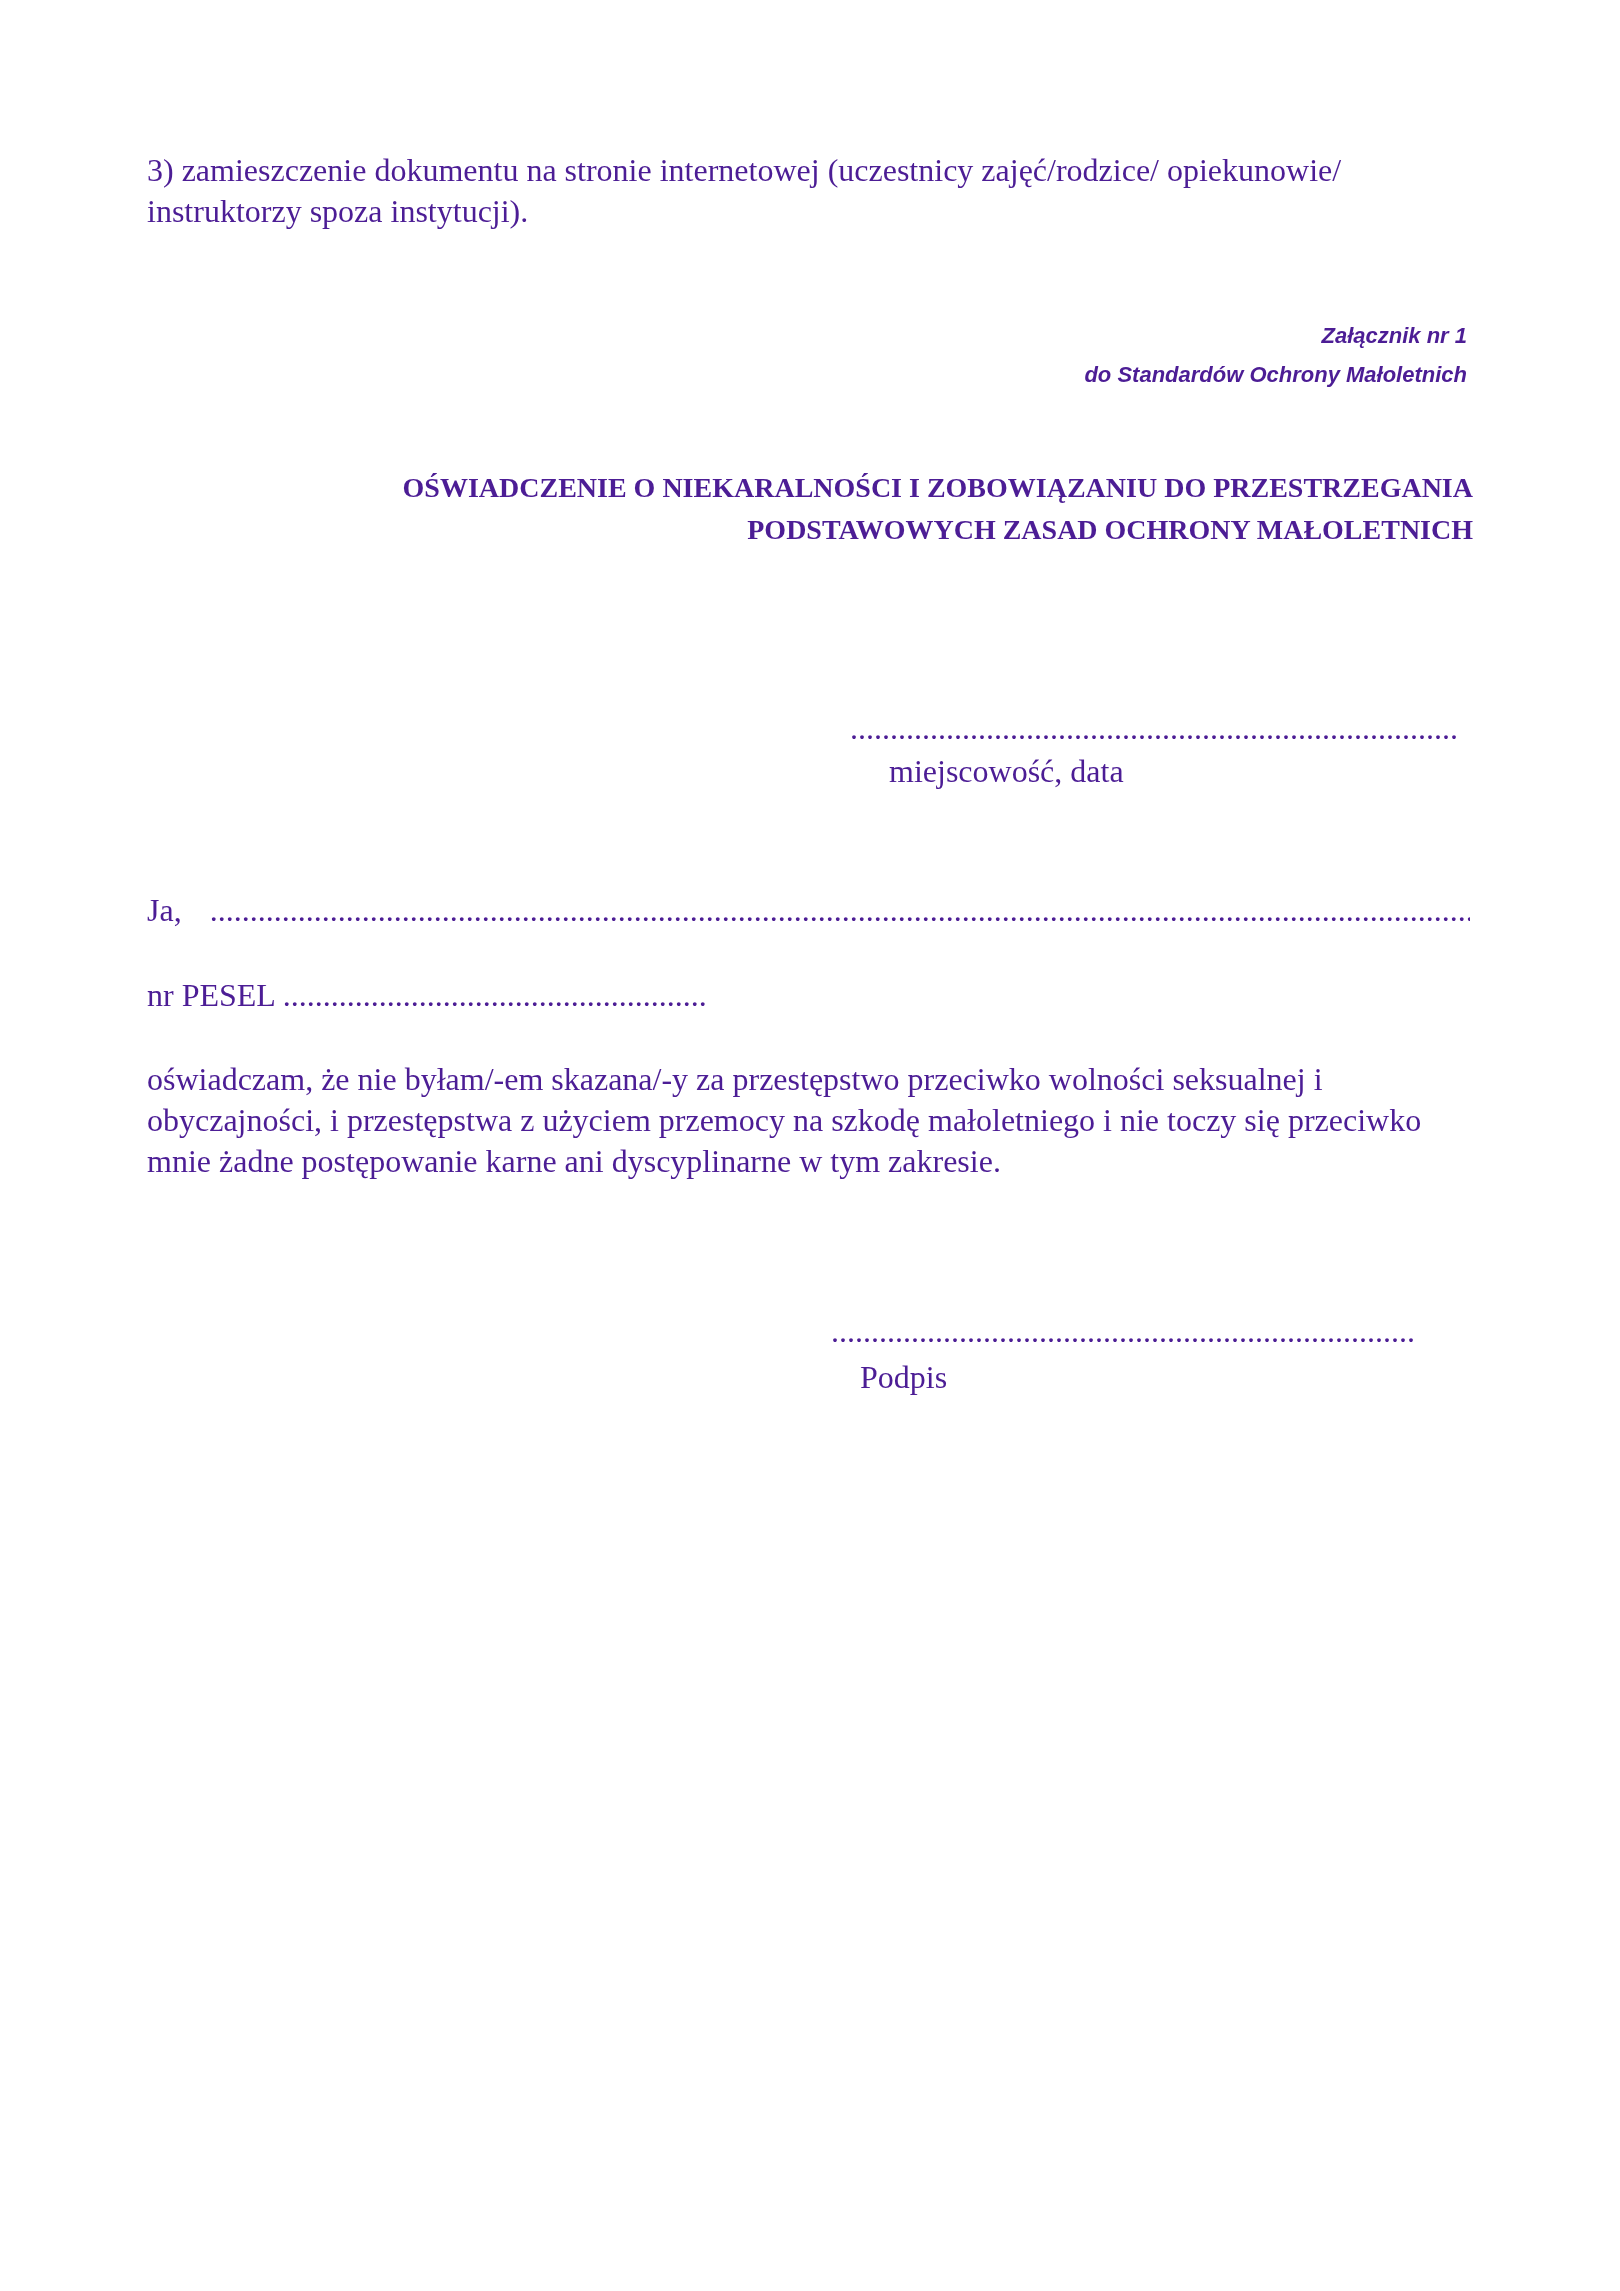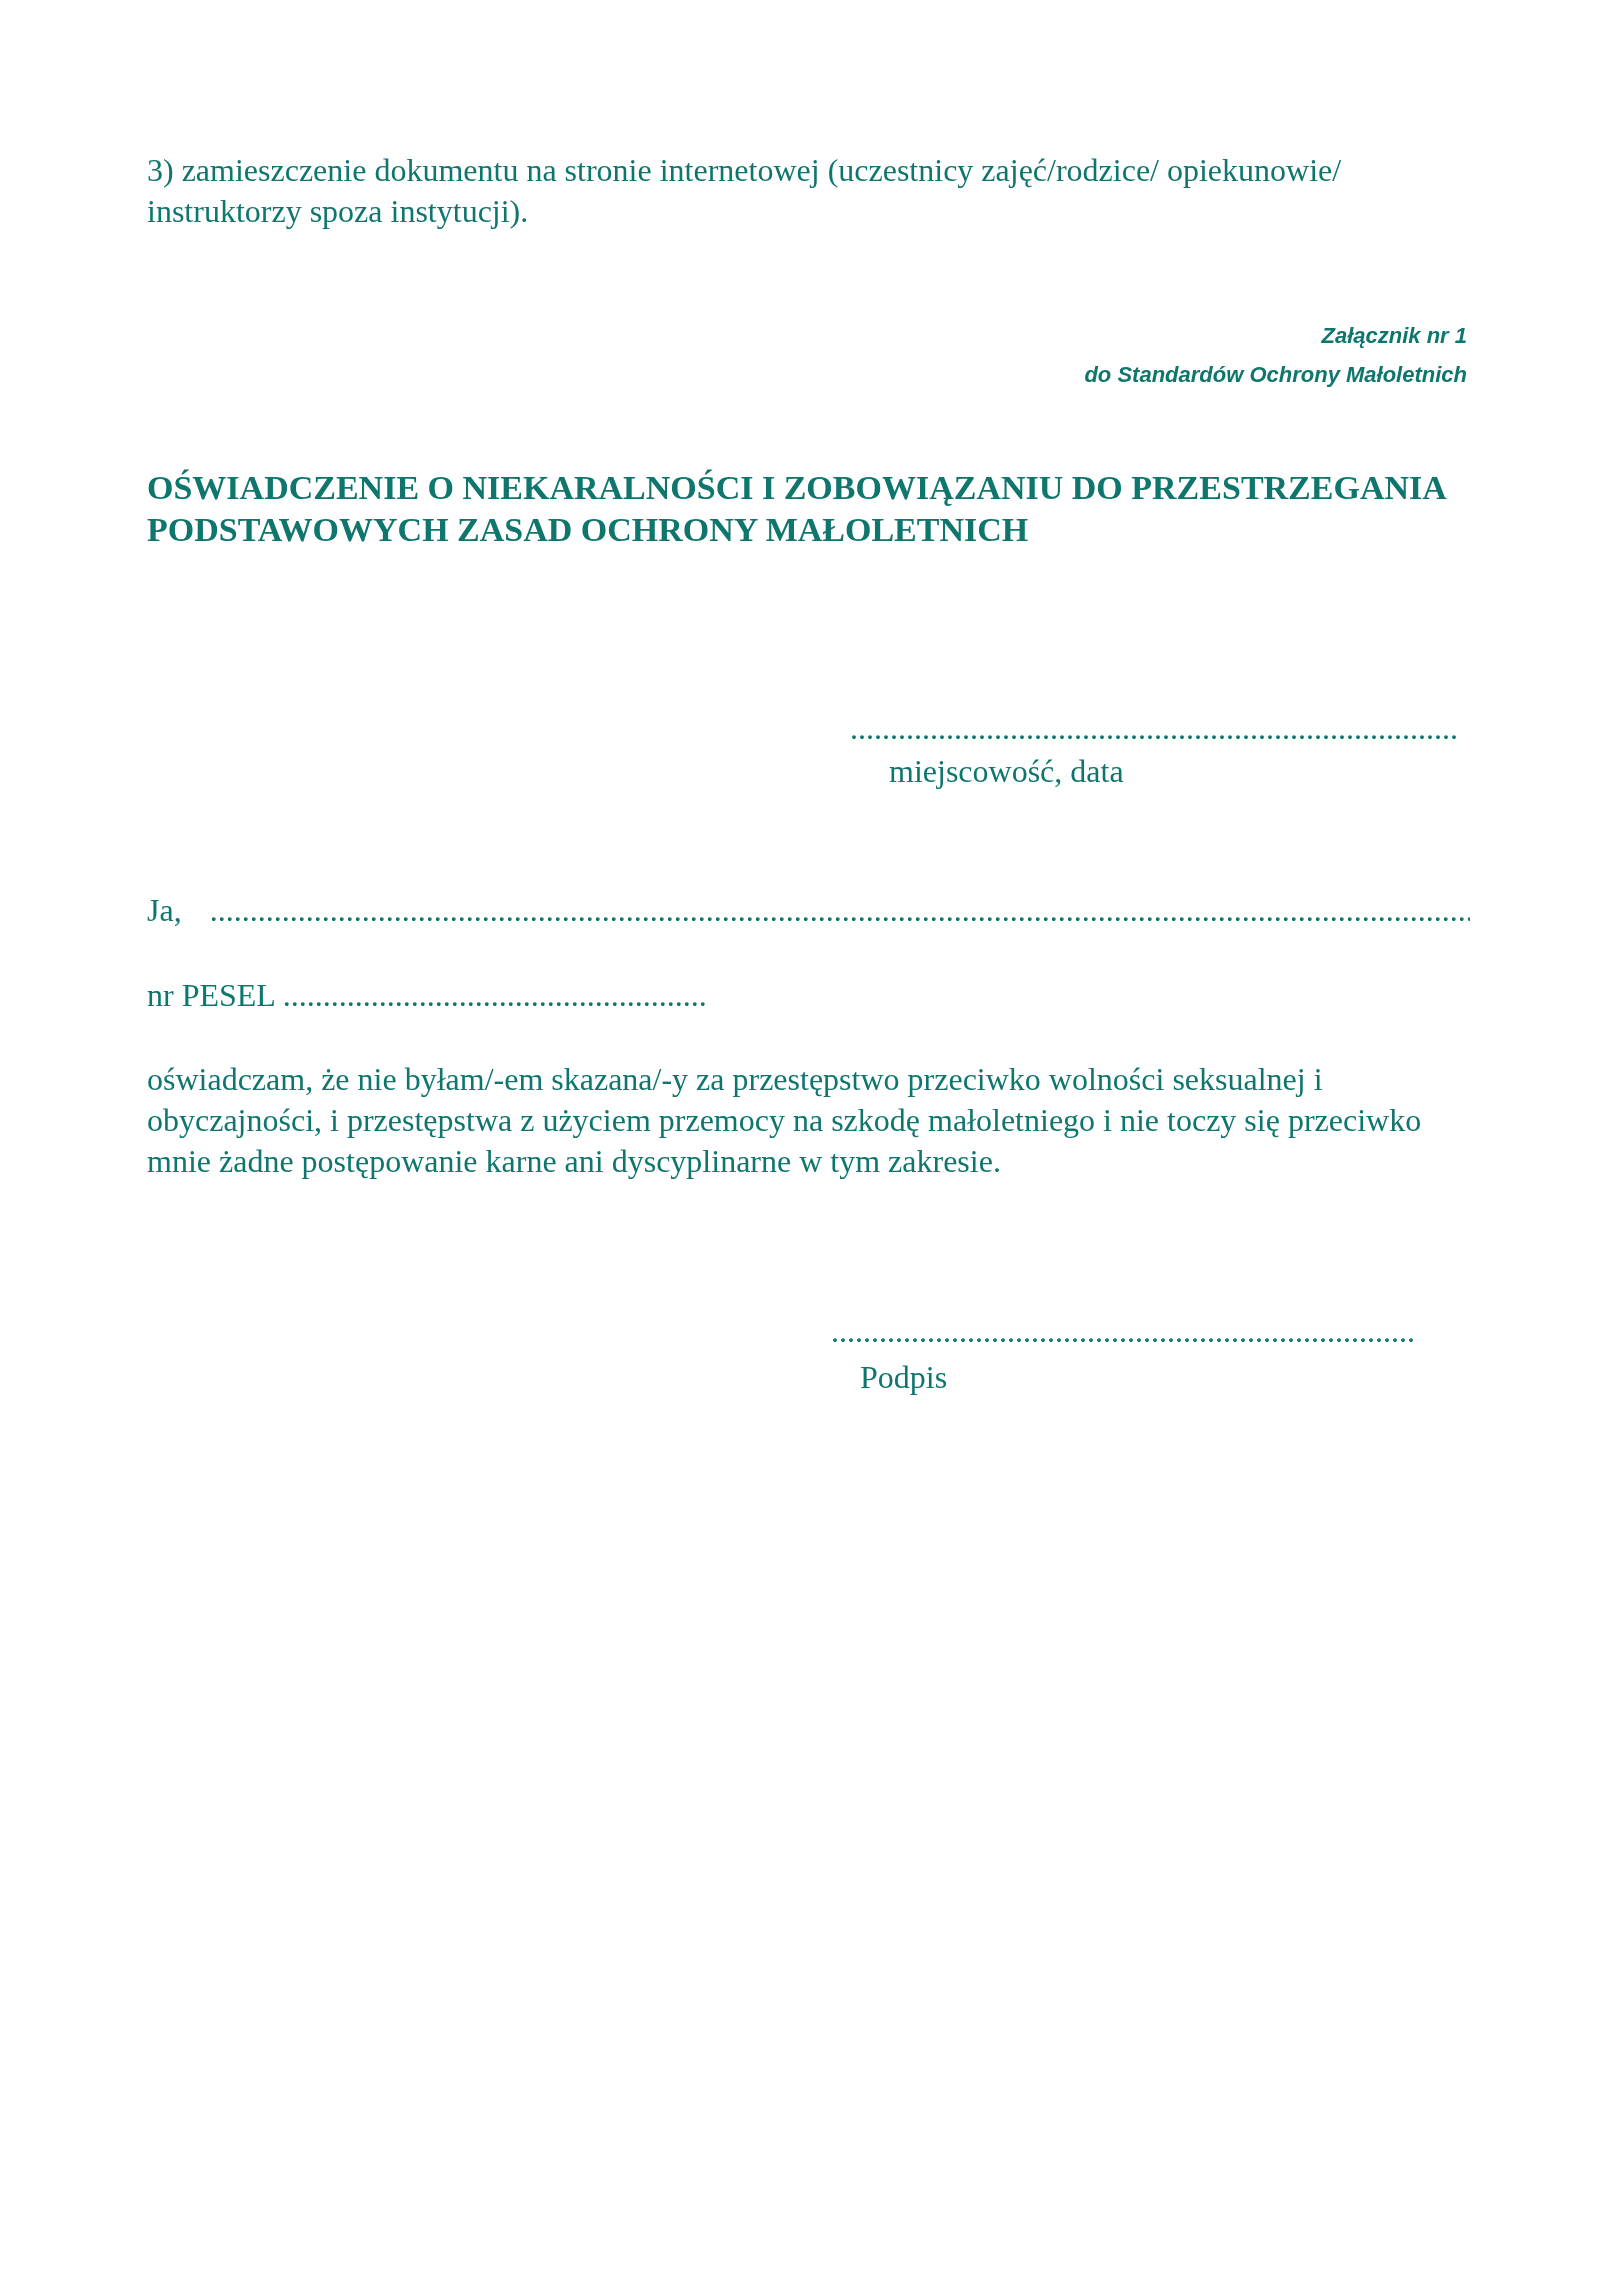--- a/index.html
+++ b/index.html
@@ -6,21 +6,21 @@
     margin: 0;
     padding: 0;
     background: #e8e8e8;
   }
   .page {
     position: relative;
     width: 1620px;
     height: 2292px;
     margin: 0 auto;
     background: #ffffff;
-    color: #0f766e;
+    color: #4c1d95;
     font-family: "Liberation Serif", serif;
     font-size: 32px;
     line-height: 41px;
     overflow: hidden;
   }
   .abs { position: absolute; }
 
   .intro {
     top: 150px;
     left: 147px;
@@ -37,23 +37,23 @@
     font-weight: bold;
     font-style: italic;
     font-size: 22px;
     line-height: 39px;
   }
 
   .doc-title {
     top: 467px;
     left: 147px;
     width: 1326px;
-    text-align: left;
+    text-align: right;
     font-weight: bold;
-    font-size: 34px;
+    font-size: 28px;
     line-height: 42px;
   }
   .doc-title .line { white-space: nowrap; }
 
   .dots-line {
     white-space: nowrap;
     overflow: hidden;
     height: 41px;
   }
 

